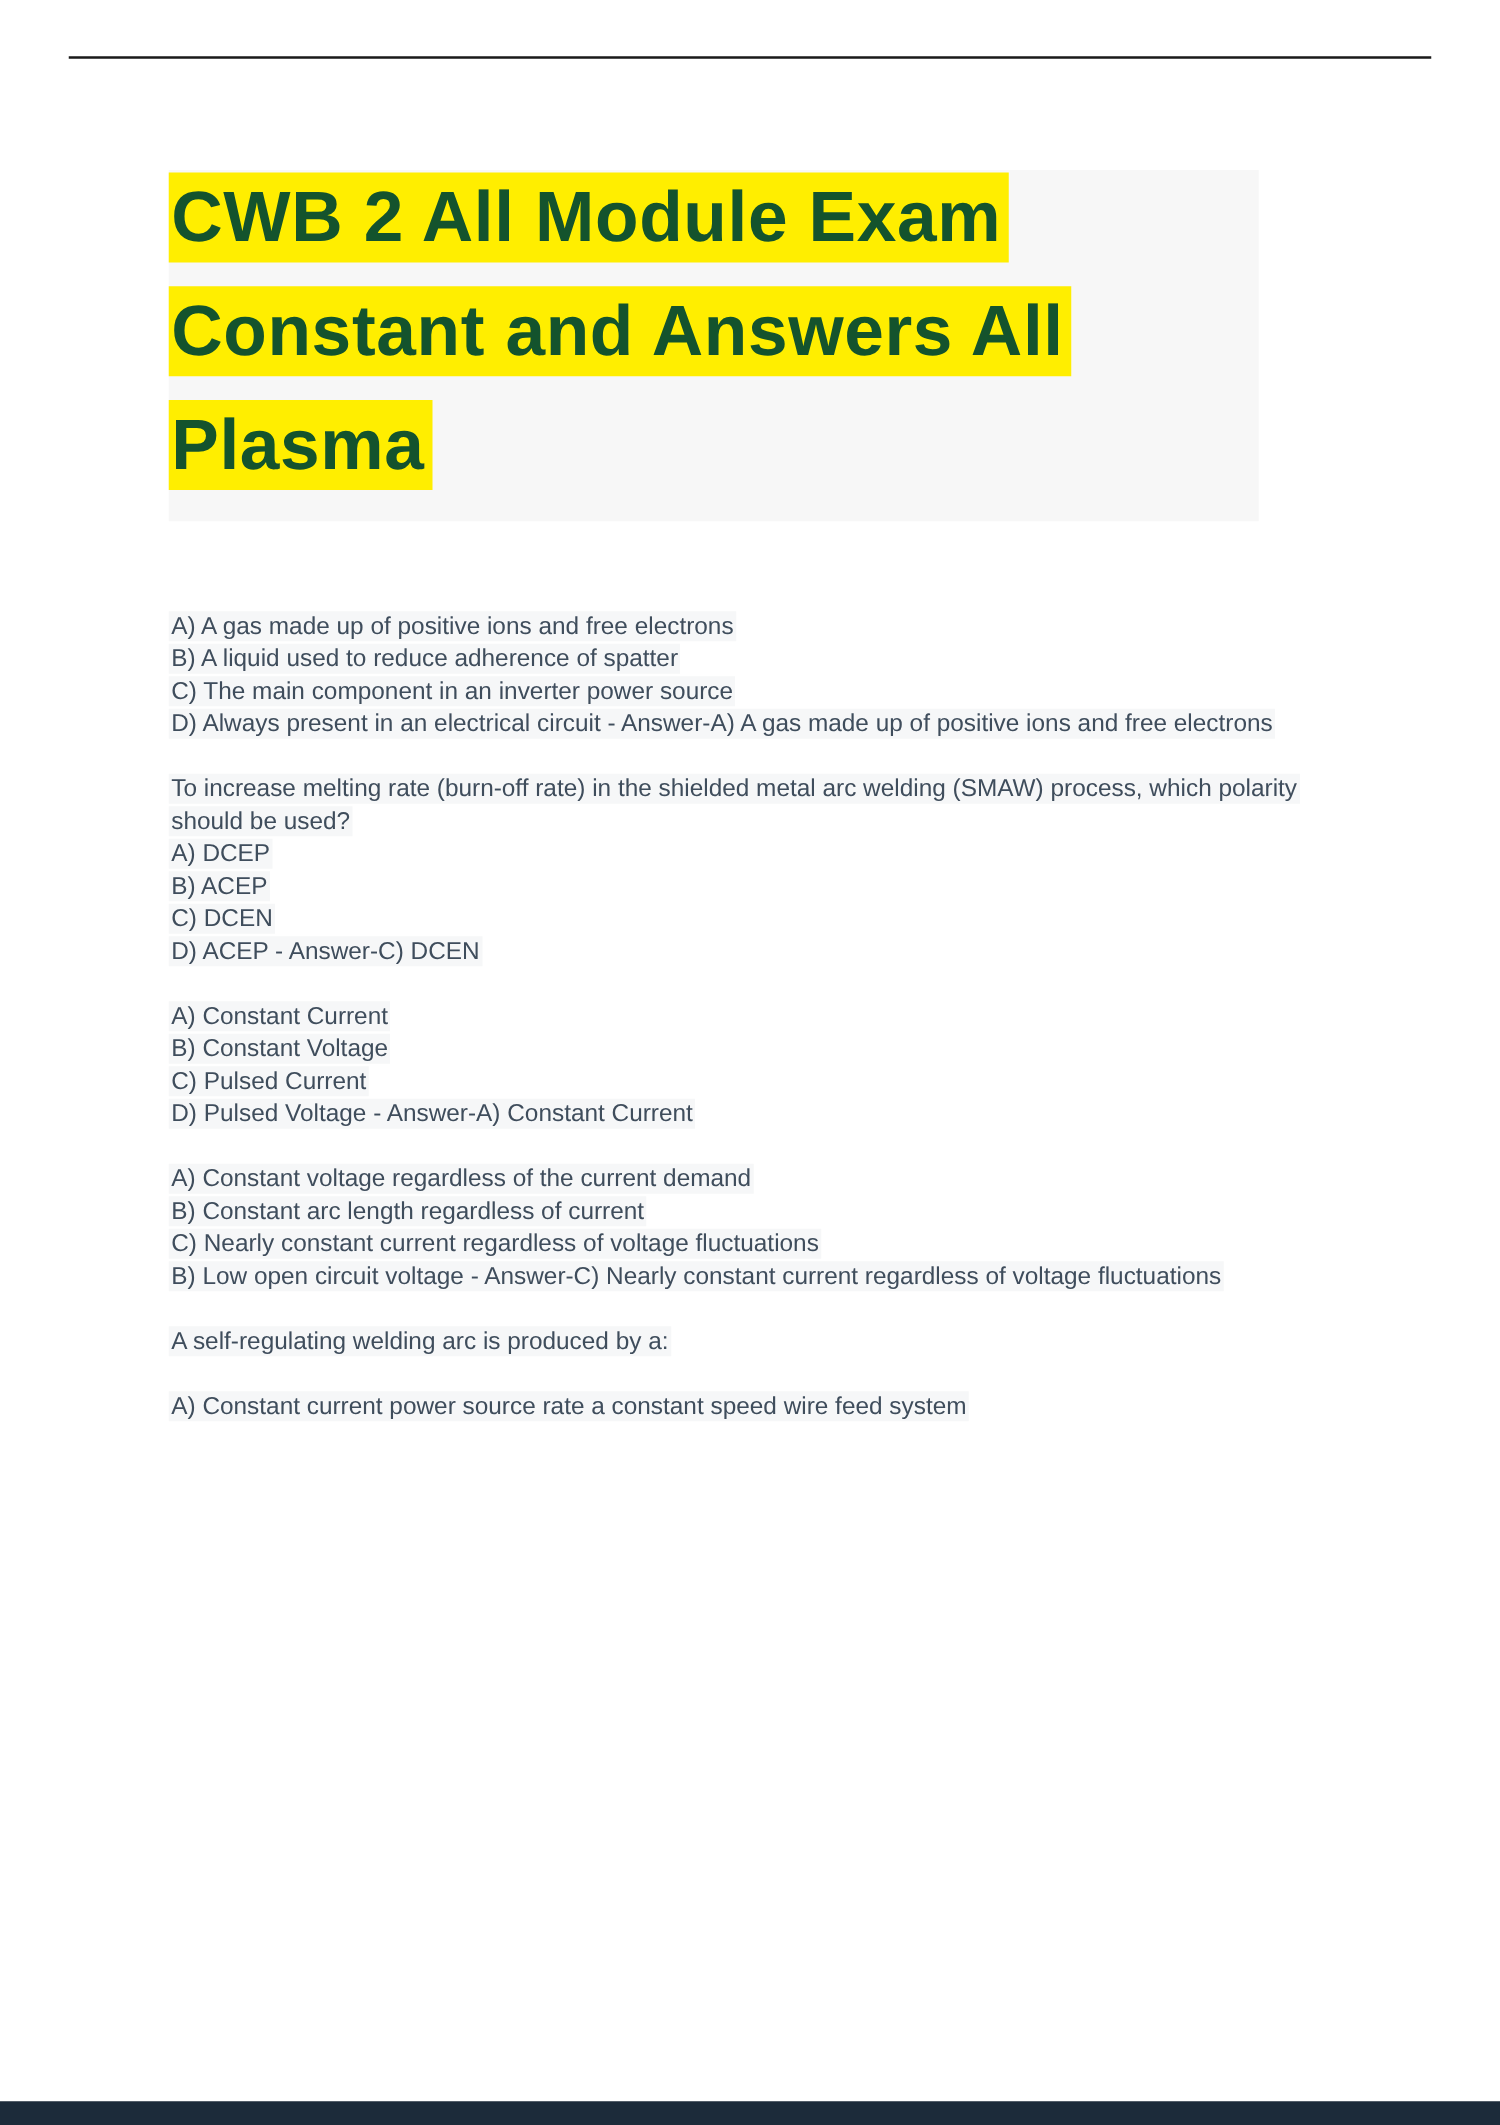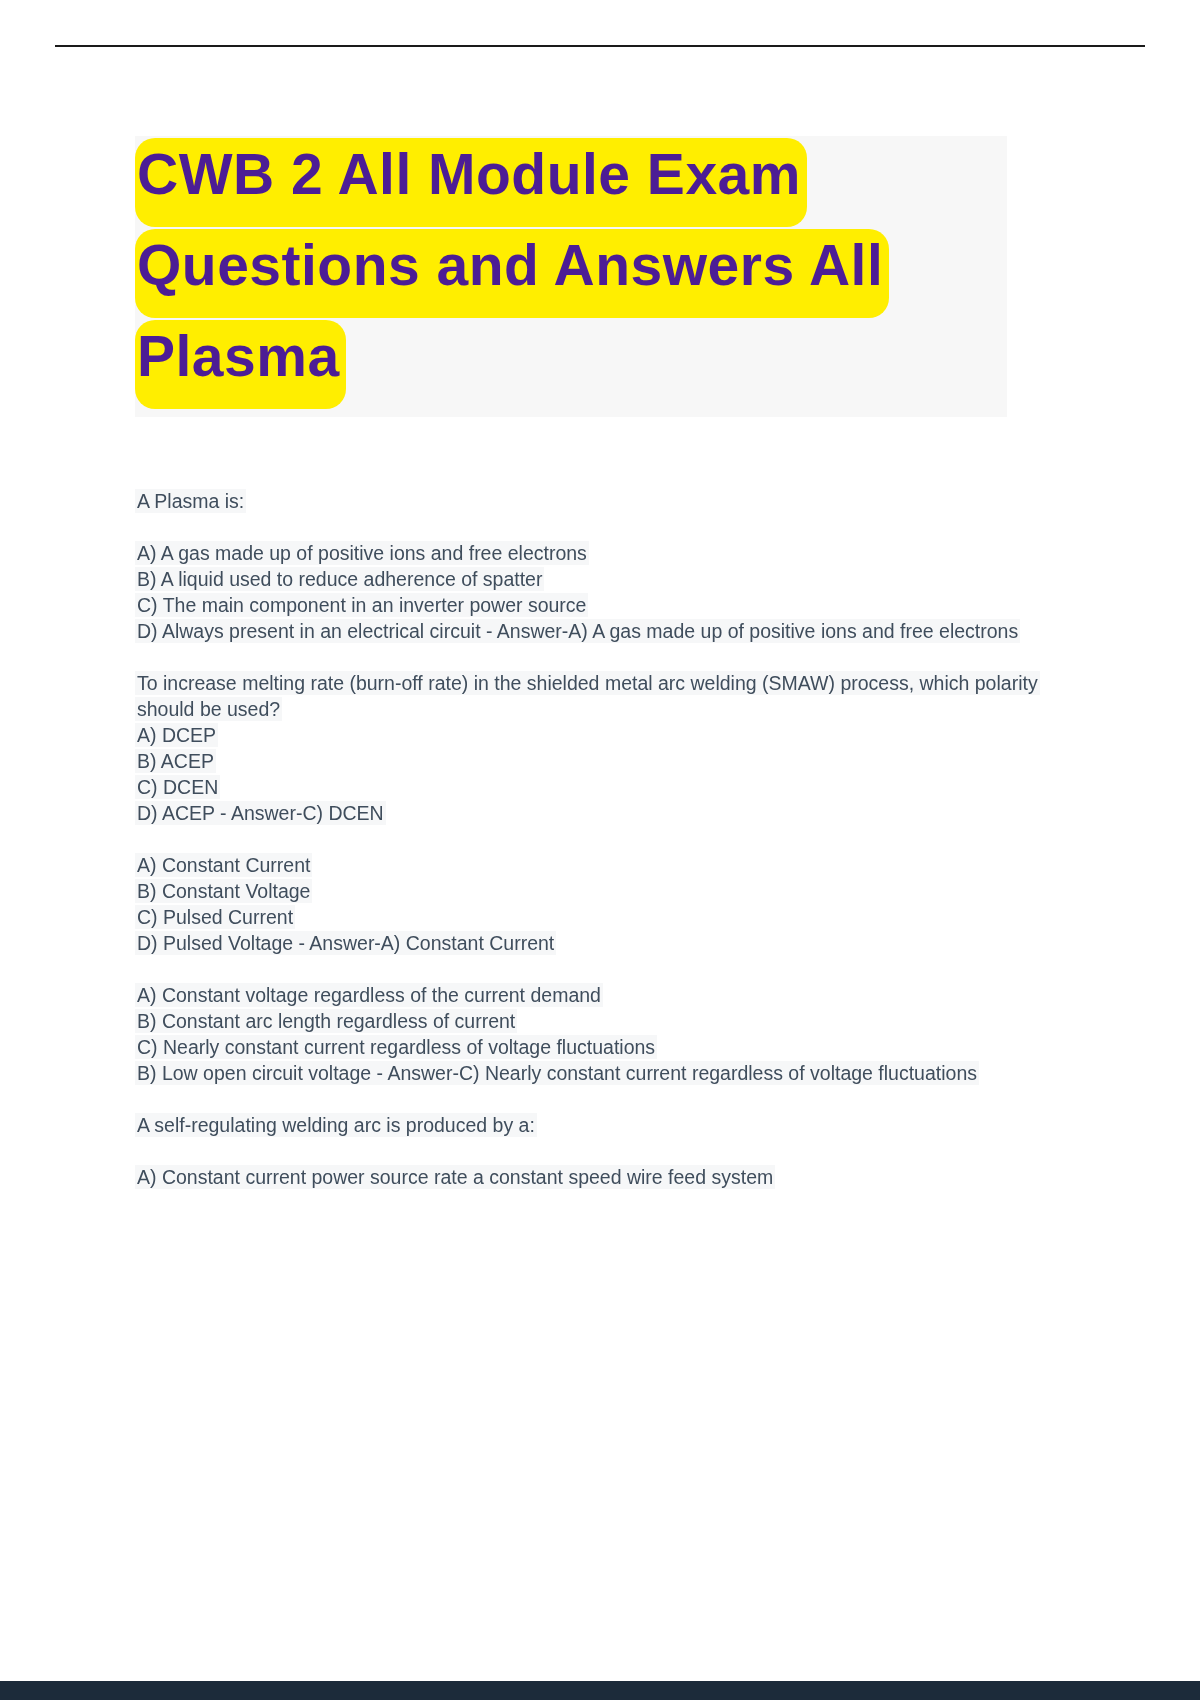--- a/index.html
+++ b/index.html
@@ -36,26 +36,25 @@
     padding: 0 0 8px 0;
   }
   .title-line {
     display: block;
     line-height: 77px;
     white-space: nowrap;
   }
   .title-line > span {
     display: inline;
     background: #ffee00;
-    color: #4c1d95;
+    color: #14532d;
     font-weight: bold;
     font-size: 57px;
     letter-spacing: 0.5px;
-    padding: 4px 6px 21px 2px;
-    border-radius: 20px;
+    padding: 4px 6px 4px 2px;
   }
   .body-content {
     position: absolute;
     left: 135px;
     top: 488px;
     width: 912px;
     color: #3f4d5c;
     font-size: 19.5px;
     line-height: 26px;
   }
@@ -83,31 +82,28 @@
 
 <div class="page">
 
   <div class="top-rule"></div>
 
   <div class="title-block">
     <div class="title-line">
       <span>CWB 2 All Module Exam</span>
     </div>
     <div class="title-line">
-      <span>Questions and Answers All</span>
+      <span>Constant and Answers All</span>
     </div>
     <div class="title-line">
       <span>Plasma</span>
     </div>
   </div>
 
   <div class="body-content">
-    <p class="paragraph">
-      <span>A Plasma is:</span>
-    </p>
     <p class="paragraph">
       <span>A) A gas made up of positive ions and free electrons
 B) A liquid used to reduce adherence of spatter
 C) The main component in an inverter power source
 D) Always present in an electrical circuit - Answer-A) A gas made up of positive ions and free electrons</span>
     </p>
     <p class="paragraph">
       <span>To increase melting rate (burn-off rate) in the shielded metal arc welding (SMAW) process, which polarity should be used?
 A) DCEP
 B) ACEP

